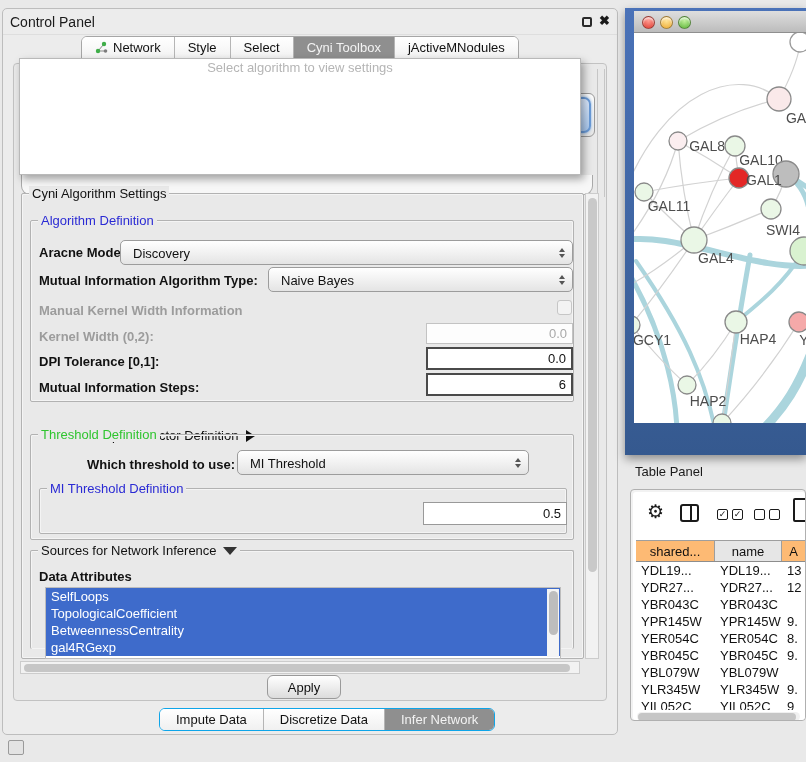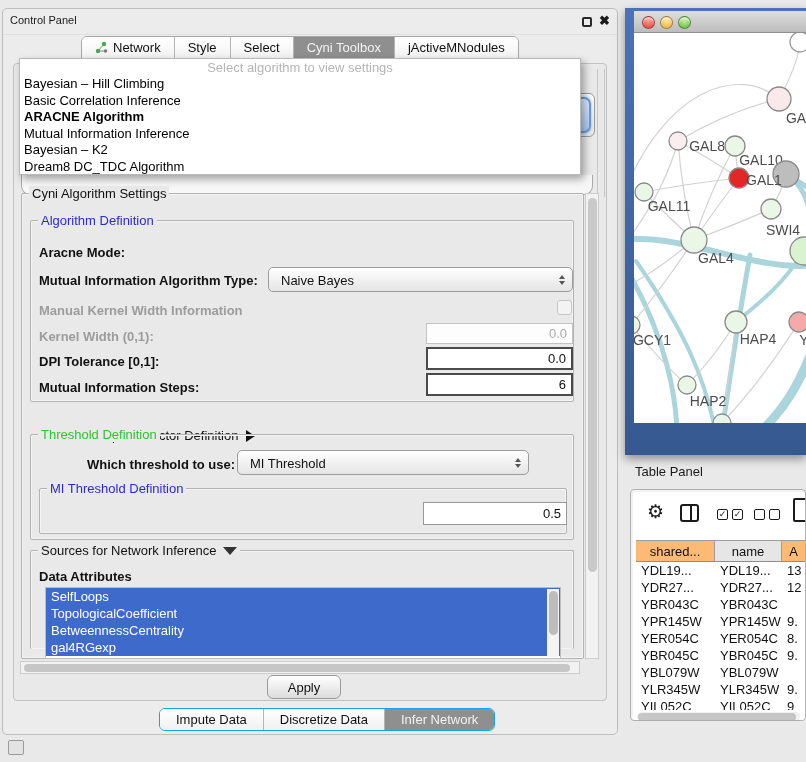--- a/index.html
+++ b/index.html
@@ -3,21 +3,21 @@
 <meta charset="utf-8">
 <style>
   * { margin:0; padding:0; box-sizing:border-box; }
   html,body { width:806px; height:762px; overflow:hidden; }
   body { background:#e9e9e9; font-family:"Liberation Sans", sans-serif; color:#111; position:relative; }
 
   
   .win { position:absolute; left:2px; top:8px; width:616px; height:727px;
          background:#ececec; border:1px solid #bdbdbd; border-radius:5px; }
   .titlebar { position:absolute; left:0; top:0; width:100%; height:26px; border-bottom:1px solid #dedede; }
-  .title { position:absolute; left:7px; top:5px; font-size:11px; color:#1a1a1a; }
+  .title { position:absolute; left:7px; top:5px; font-size:14px; color:#1a1a1a; }
   .win-restore { position:absolute; left:579px; top:8px; width:10px; height:10px; border:2px solid #2a2a2a; border-radius:2px; cursor:default; }
   .win-close { position:absolute; left:596px; top:4px; font-size:13px; font-weight:bold; color:#1a1a1a; }
 
   
   .tabstrip { position:absolute; left:78px; top:27px; height:23px; display:inline-flex;
               border:1px solid #a6a6a6; border-radius:6px 6px 0 0; overflow:hidden; background:#fff; }
   .tab { display:flex; align-items:center; gap:5px; padding:0 13px; font-size:13px; background:linear-gradient(#ffffff,#f2f2f2);
          border-right:1px solid #b5b5b5; color:#111; white-space:nowrap; }
   .tab:last-child { border-right:none; }
   .tab.active { background:#8f8f8f; color:#f3f3f3; }
@@ -179,51 +179,50 @@
   <div class="content"></div>
 
   <div class="hidden-combo">
       <span class="pill"></span>
     </div>
   <div class="hidden-border"></div>
   <div class="hidden-field"></div>
 
   <div class="popup">
     <div class="prompt">Select algorithm to view settings</div>
-    <div id="popup-items">
-        <div class="item">Bayesian – Hill Climbing</div>
-        <div class="item">Basic Correlation Inference</div>
-        <div class="item hl">ARACNE Algorithm</div>
-        <div class="item">Mutual Information Inference</div>
-        <div class="item">Bayesian – K2</div>
-        <div class="item">Dream8 DC_TDC Algorithm</div>
-      </div>
   </div>
 
   <div class="fs" style="left:18px; top:184px; width:563px; height:466px;">
     <span class="legend">Cyni Algorithm Settings</span>
 
     <div class="fs" style="left:8px; top:26px; width:544px; height:182px;">
       <span class="legend blue">Algorithm Definition</span>
 
       <div class="lbl" style="left:8px; top:24px;">Aracne Mode:</div>
+      <div class="combo" style="left:89px; top:19px; width:453px; height:25px;">
+        <span class="val">Discovery</span>
+        <span class="spin">
+            <i class="up"></i>
+            <i class="dn"></i>
+          </span>
+      </div>
 
       <div class="lbl" style="left:8px; top:52px;">Mutual Information Algorithm Type:</div>
       <div class="combo" style="left:237px; top:46px; width:305px; height:25px;">
         <span class="val">Naive Bayes</span>
         <span class="spin">
             <i class="up"></i>
             <i class="dn"></i>
           </span>
       </div>
 
       <div class="lbl dis" style="left:8px; top:82px;">Manual Kernel Width Information</div>
       <div class="chk" style="left:526px; top:79px;"></div>
 
-      <div class="lbl dis" style="left:8px; top:108px;">Kernel Width (0,1):</div>
+      <div class="lbl dis" style="left:8px; top:108px;">Kernel Width (0,2):</div>
       <div class="tinput dis" style="left:395px; top:102px; width:147px; height:21px;">0.0</div>
 
       <div class="lbl" style="left:8px; top:133px;">DPI Tolerance [0,1]:</div>
       <div class="tinput strong" style="left:395px; top:126px; width:147px; height:23px;">0.0</div>
 
       <div class="lbl" style="left:8px; top:159px;">Mutual Information Steps:</div>
       <div class="tinput strong" style="left:395px; top:152px; width:147px; height:23px;">6</div>
     </div>
 
     <div class="hubrow" style="left:16px; top:214px;">

